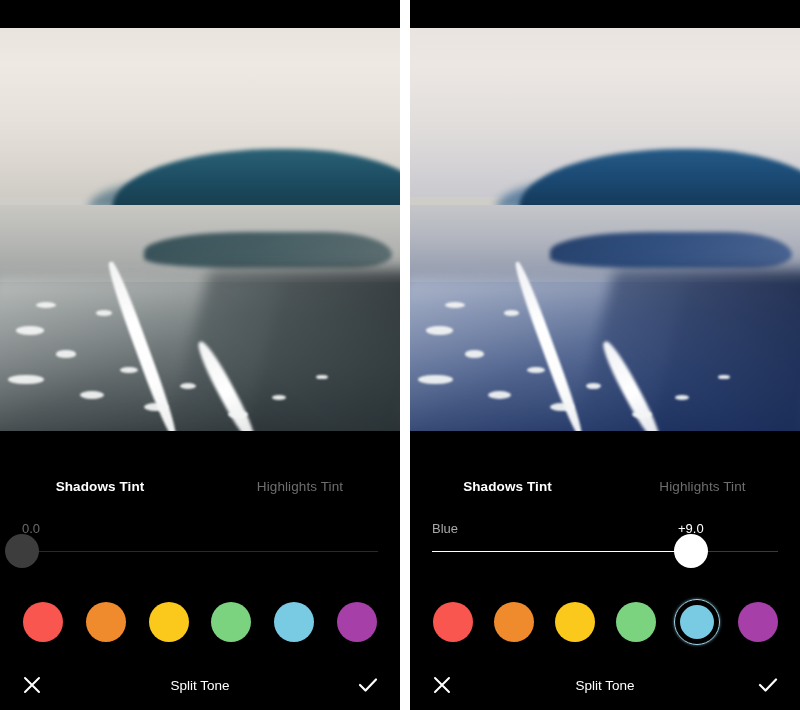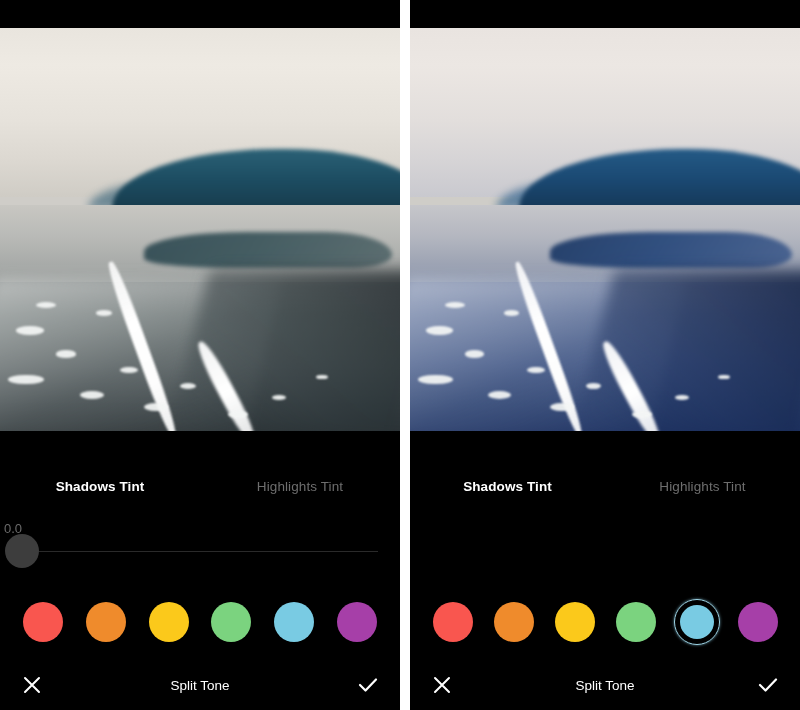--- a/index.html
+++ b/index.html
@@ -327,21 +327,21 @@
 
     <div class="controls">
 
       <div class="tabs">
         <div class="tab active">Shadows Tint</div>
         <div class="tab inactive">Highlights Tint</div>
       </div>
 
       <div class="slider-wrap">
         <div class="slider-label dim" style="left:22px; top:8px;"></div>
-        <div class="slider-value" style="left:4px; top:8px; transform:none; color:#6b6b6b;">0.0</div>
+        <div class="slider-value" style="left:22px; top:8px; transform:none; color:#6b6b6b;">0.0</div>
         <div class="track">
           <div class="track-fill" style="width:0%; background:#ffffff;"></div>
           <div class="track-rest" style="width:100%; background:#2a2a2a;"></div>
         </div>
         <div class="knob knob-off" style="left:22px;"></div>
       </div>
 
       <div class="swatches">
         <div class="swatch-cell">
           <div class="swatch-dot" style="background:#f9564f;"></div>
@@ -410,20 +410,29 @@
       <div class="blob" style="left:79%; top:86%; width:3%;  height:1.2%;"></div>
     </div>
 
     <div class="controls">
 
       <div class="tabs">
         <div class="tab active">Shadows Tint</div>
         <div class="tab inactive">Highlights Tint</div>
       </div>
 
+      <div class="slider-wrap">
+        <div class="slider-label" style="left:22px; top:8px;">Blue</div>
+        <div class="slider-value" style="left:72%; top:8px;">+9.0</div>
+        <div class="track">
+          <div class="track-fill" style="width:72%; background:#ffffff;"></div>
+          <div class="track-rest" style="width:28%; background:#1d4450;"></div>
+        </div>
+        <div class="knob knob-on" style="left:72%;"></div>
+      </div>
 
       <div class="swatches">
         <div class="swatch-cell">
           <div class="swatch-dot" style="background:#f9564f;"></div>
         </div>
         <div class="swatch-cell">
           <div class="swatch-dot" style="background:#ef8b2c;"></div>
         </div>
         <div class="swatch-cell">
           <div class="swatch-dot" style="background:#fbc91b;"></div>

